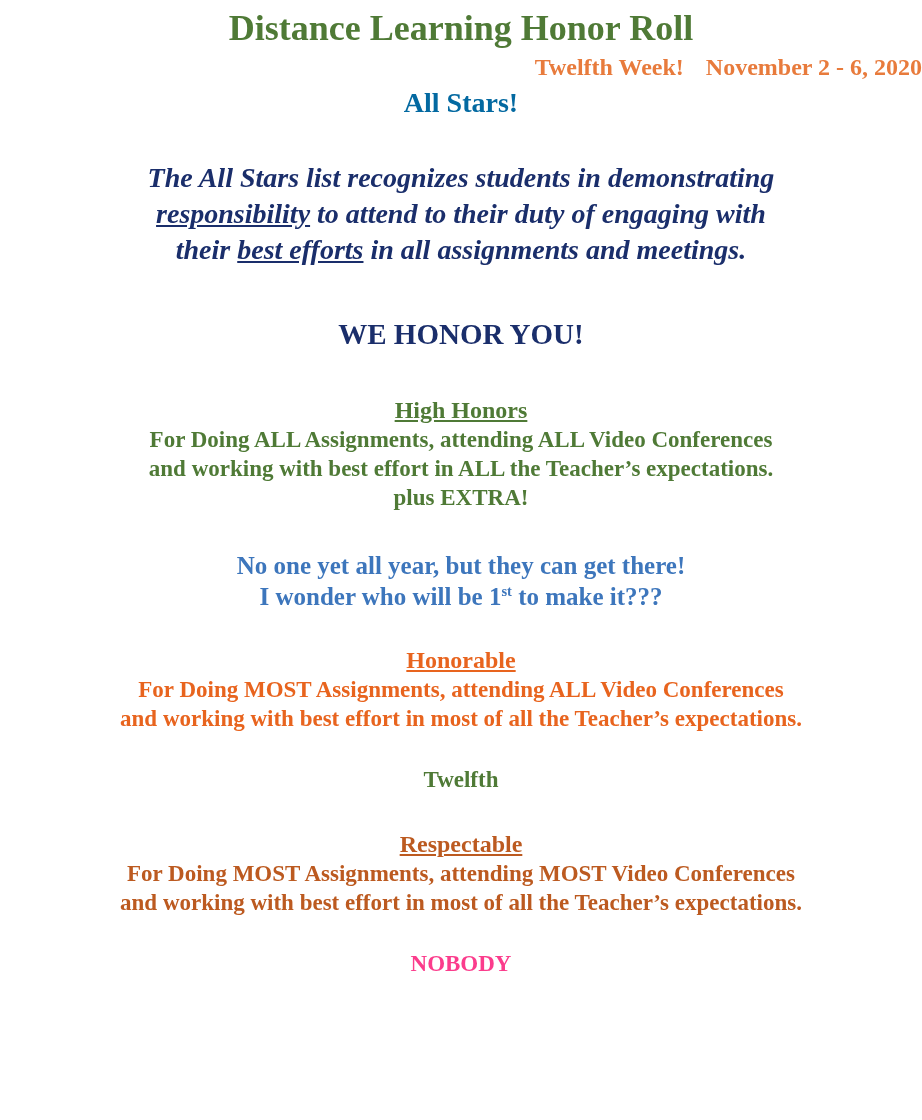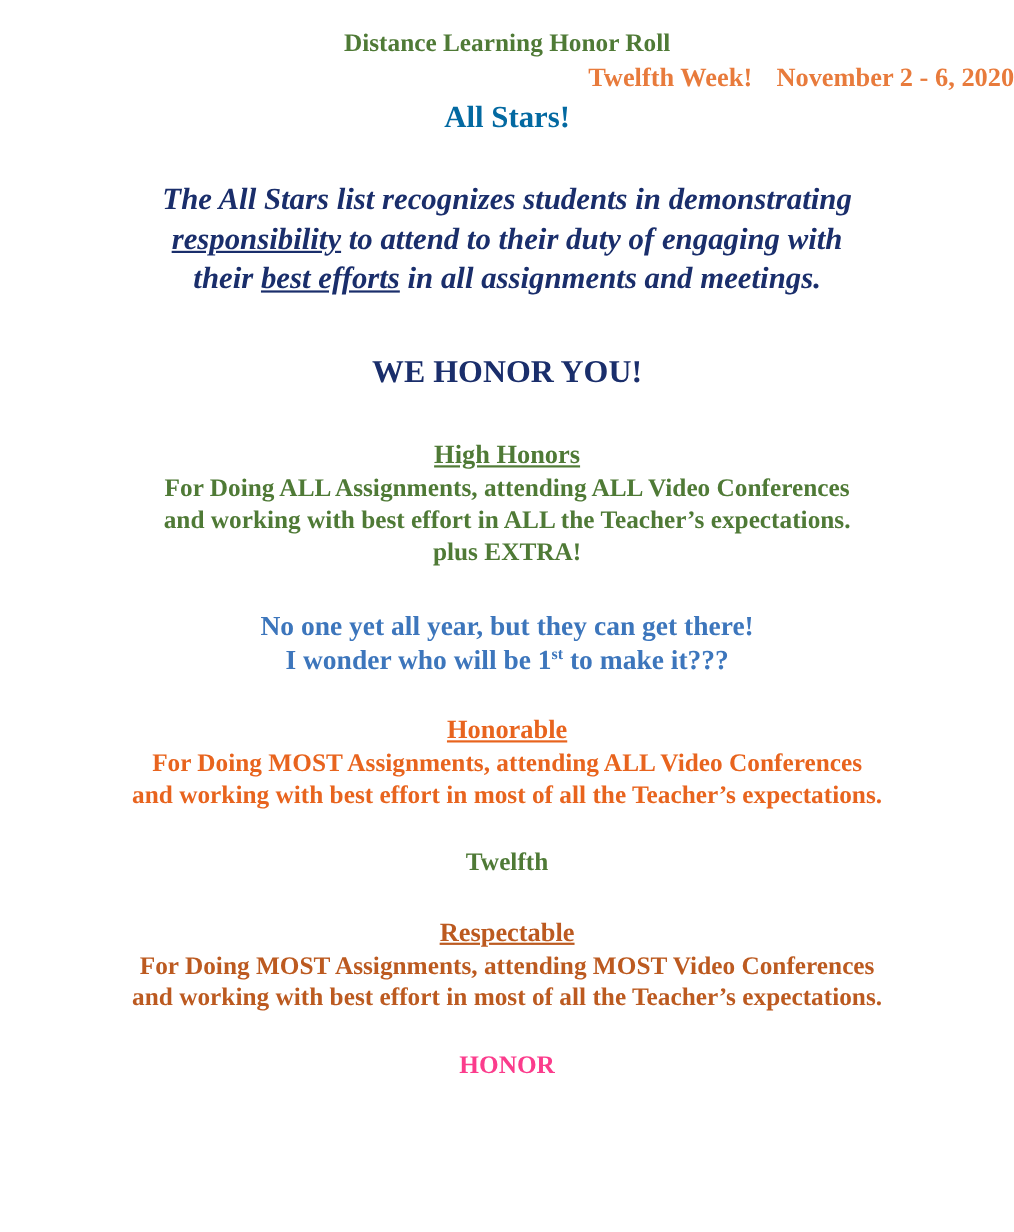--- a/index.html
+++ b/index.html
@@ -29,23 +29,23 @@
   }
   .u { text-decoration: underline; text-underline-offset: 2px; }
   sup {
     font-size: 0.58em;
     vertical-align: super;
     line-height: 0;
   }
 
   
   #doc-title {
-    font-size: 23px;
+    font-size: 36px;
     color: #4F7A36;
-    padding-top: 27px;
+    padding-top: 10px;
   }
   #doc-week {
     font-size: 24px;
     color: #E87B3C;
     padding-top: 9px;
     text-align: right;
   }
   #doc-week .gap { display: inline-block; width: 22px; }
   #all-stars {
     font-size: 28px;
@@ -161,15 +161,15 @@
   </div>
 
   <div class="section" id="sec-respectable">
     <div class="line section-heading"><span class="u">Respectable</span></div>
     <div class="section-body">
       <div class="line">For Doing MOST Assignments, attending MOST Video Conferences</div>
       <div class="line">and working with best effort in most of all the Teacher’s expectations.</div>
     </div>
   </div>
 
-  <div class="line" id="nobody">HONOR</div>
+  <div class="line" id="nobody">NOBODY</div>
 
 </div>
 
 </body></html>

